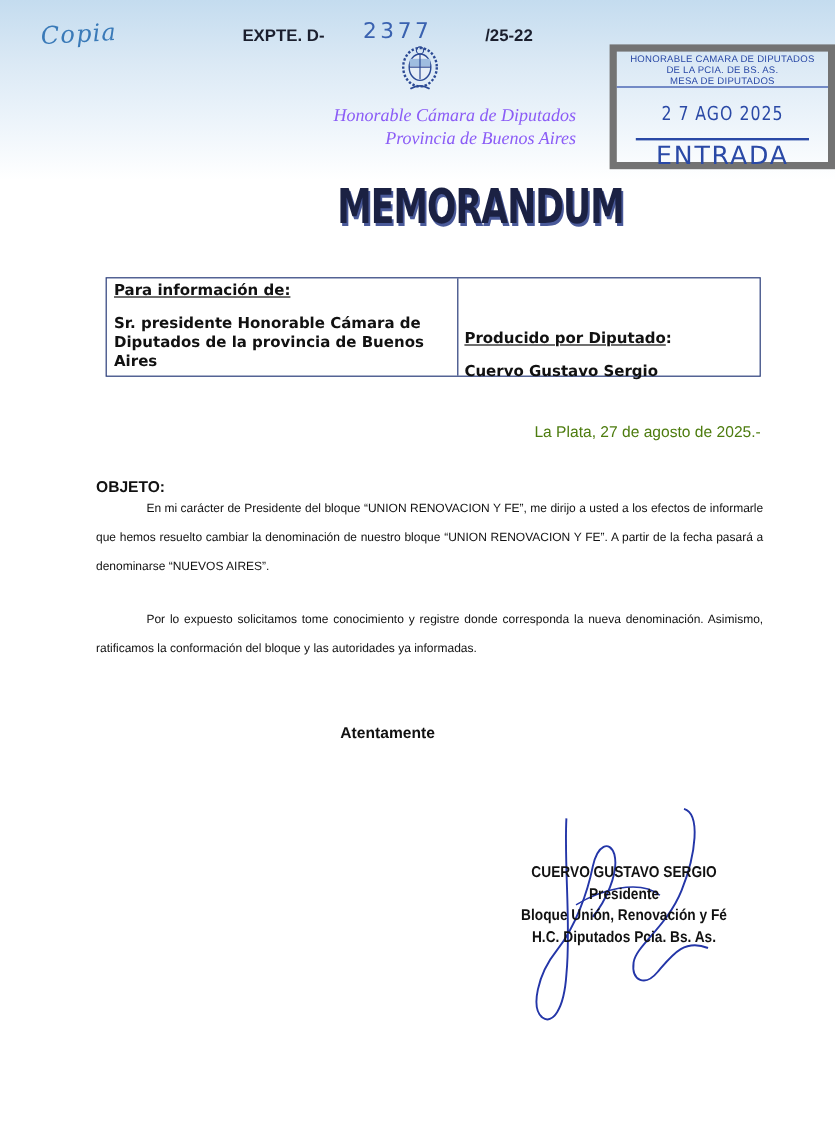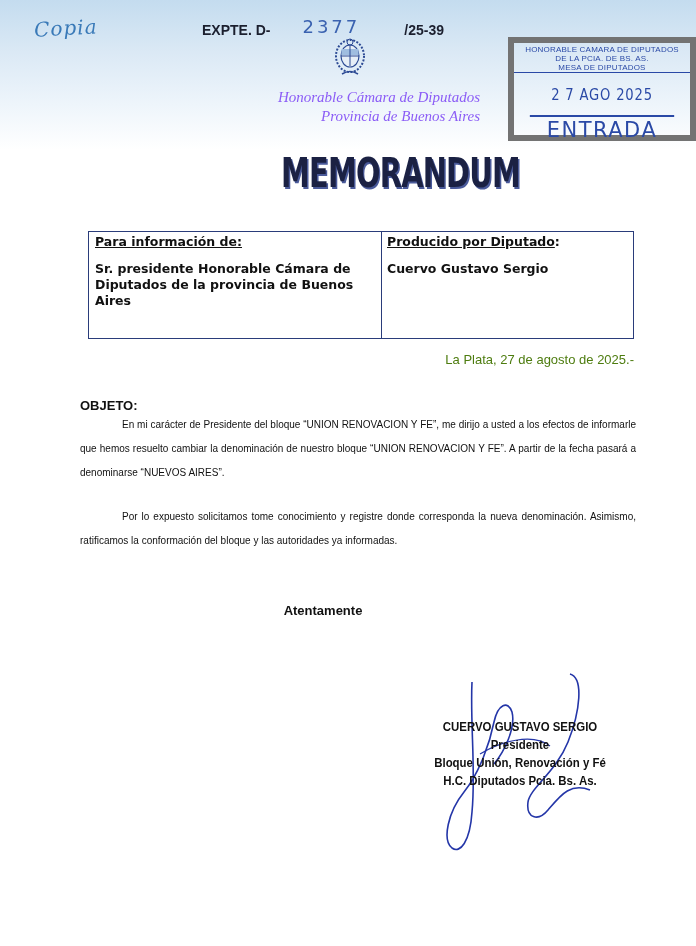--- a/index.html
+++ b/index.html
@@ -65,28 +65,28 @@
 
   .memo-title {
     position: absolute; left: 250px; top: 150px; width: 222px; text-align: center;
     font-family: "DejaVu Sans", sans-serif; font-weight: bold;
     font-size: 40px; color: #1b2143; letter-spacing: -1px;
     transform: scaleX(0.72);
     text-shadow: 2px 2px 0 #4a5a9a;
   }
 
   .info-table {
-    position: absolute; left: 88px; top: 231px; width: 546px; height: 108px;
+    position: absolute; left: 88px; top: 231px; width: 546px; height: 83px;
     border: 1.5px solid #2a3c7a; display: flex;
     font-family: "DejaVu Sans", sans-serif; font-weight: bold;
     font-size: 12.5px; color: #111; justify-content: flex-end;
   }
   .info-table .cell { padding: 2px 6px; }
   .info-table .cell.left { width: 293px; border-right: 1.5px solid #2a3c7a; }
-  .info-table .cell.right { flex: 1; padding-left: 5px; }
+  .info-table .cell.right { flex: 1; padding-left: 5px; margin-top: 40px; }
   .info-table .label { text-decoration: underline; margin-bottom: 12px; line-height: 15px; }
   .info-table .value { line-height: 16px; }
 
   .place-date {
     position: absolute; right: 62px; top: 352px;
     font-size: 13px; color: #4d7c0f;
   }
 
   .objeto-label {
     position: absolute; left: 80px; top: 398px;
@@ -117,21 +117,21 @@
 </head>
 <body>
 
 <div class="bg-tint"></div>
 
 <div class="handwritten-note">Copia</div>
 
 <div class="expte">
   <span>EXPTE. D-</span>
   <span class="hand">2377</span>
-  <span class="suffix">/25-39</span>
+  <span class="suffix">/25-22</span>
 </div>
 
 <svg class="seal" viewBox="0 0 36 44">
   <ellipse cx="18" cy="20" rx="14" ry="16" fill="none" stroke="#2c4a94" stroke-width="2" stroke-dasharray="2 1.5"></ellipse>
   <ellipse cx="18" cy="20" rx="9" ry="11" fill="#e6eef7" stroke="#2c4a94" stroke-width="1.2"></ellipse>
   <line x1="9" y1="20" x2="27" y2="20" stroke="#2c4a94" stroke-width="1"></line>
   <rect x="9.5" y="13" width="17" height="6" fill="#9fbde0"></rect>
   <line x1="18" y1="9" x2="18" y2="30" stroke="#2c4a94" stroke-width="1"></line>
   <path d="M10 38 Q18 33 26 38" fill="none" stroke="#2c4a94" stroke-width="1.5"></path>
   <circle cx="18" cy="6" r="3" fill="none" stroke="#2c4a94" stroke-width="1"></circle>

